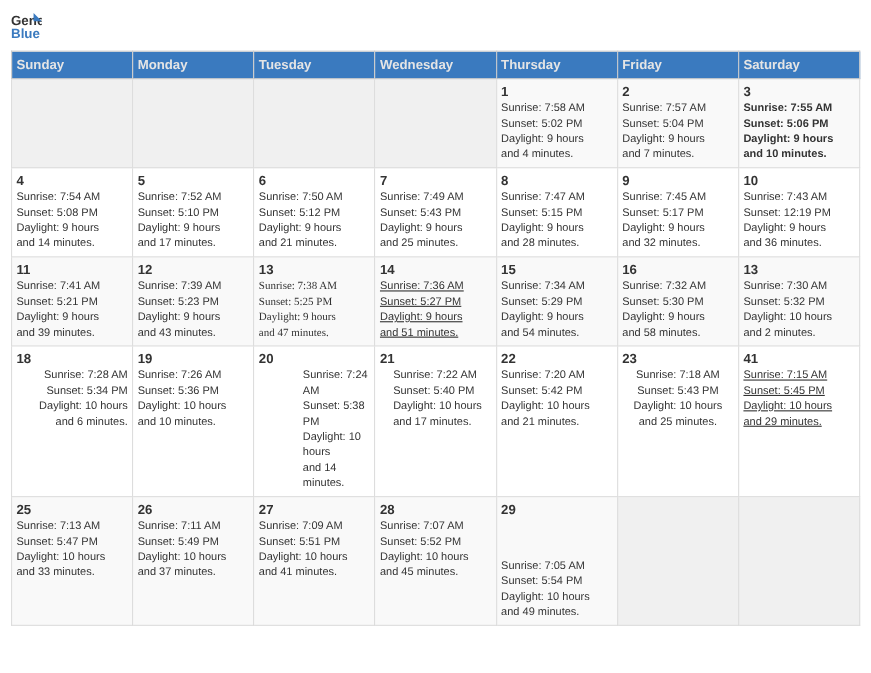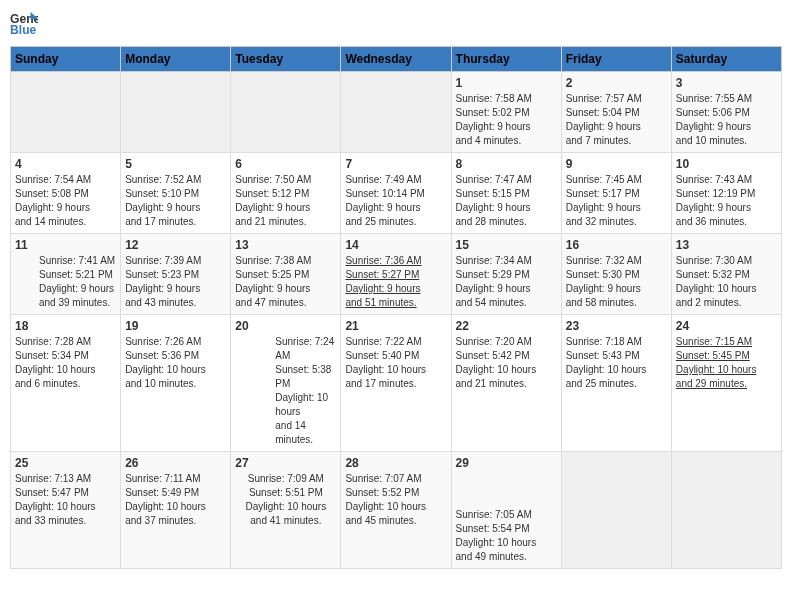--- a/index.html
+++ b/index.html
@@ -51,21 +51,21 @@
     .location {
       font-size: 15px;
       color: #555;
     }
     table {
       width: 100%;
       border-collapse: collapse;
     }
     thead tr th {
       background-color: #3a7abf;
-      color: #000000;
+      color: #e5e5e5;
       font-size: 12px;
       font-weight: bold;
       padding: 5px 4px;
       text-align: left;
       border: 1px solid #ccc;
     }
     tbody tr td {
       vertical-align: top;
       border: 1px solid #ddd;
       padding: 4px 4px 4px 4px;
@@ -141,21 +141,21 @@
         </td>
         <td>
           <span class="day-number">2</span>
           <div class="day-info" style="white-space: pre-line;">Sunrise: 7:57 AM
 Sunset: 5:04 PM
 Daylight: 9 hours
 and 7 minutes.</div>
         </td>
         <td>
           <span class="day-number">3</span>
-          <div class="day-info" style="white-space: pre-line;">Sunrise: 7:55 AM
+          <div class="day-info" style="white-space: pre-line; font-weight: bold;">Sunrise: 7:55 AM
 Sunset: 5:06 PM
 Daylight: 9 hours
 and 10 minutes.</div>
         </td>
       </tr>
       <tr>
         <td>
           <span class="day-number">4</span>
           <div class="day-info" style="white-space: pre-line;">Sunrise: 7:54 AM
 Sunset: 5:08 PM
@@ -172,21 +172,21 @@
         <td>
           <span class="day-number">6</span>
           <div class="day-info" style="white-space: pre-line;">Sunrise: 7:50 AM
 Sunset: 5:12 PM
 Daylight: 9 hours
 and 21 minutes.</div>
         </td>
         <td>
           <span class="day-number">7</span>
           <div class="day-info" style="white-space: pre-line;">Sunrise: 7:49 AM
-Sunset: 10:14 PM
+Sunset: 5:43 PM
 Daylight: 9 hours
 and 25 minutes.</div>
         </td>
         <td>
           <span class="day-number">8</span>
           <div class="day-info" style="white-space: pre-line;">Sunrise: 7:47 AM
 Sunset: 5:15 PM
 Daylight: 9 hours
 and 28 minutes.</div>
         </td>
@@ -201,35 +201,35 @@
           <span class="day-number">10</span>
           <div class="day-info" style="white-space: pre-line;">Sunrise: 7:43 AM
 Sunset: 12:19 PM
 Daylight: 9 hours
 and 36 minutes.</div>
         </td>
       </tr>
       <tr>
         <td>
           <span class="day-number">11</span>
-          <div class="day-info" style="white-space: pre-line; margin-left: 24px;">Sunrise: 7:41 AM
+          <div class="day-info" style="white-space: pre-line;">Sunrise: 7:41 AM
 Sunset: 5:21 PM
 Daylight: 9 hours
 and 39 minutes.</div>
         </td>
         <td>
           <span class="day-number">12</span>
           <div class="day-info" style="white-space: pre-line;">Sunrise: 7:39 AM
 Sunset: 5:23 PM
 Daylight: 9 hours
 and 43 minutes.</div>
         </td>
         <td>
           <span class="day-number">13</span>
-          <div class="day-info" style="white-space: pre-line;">Sunrise: 7:38 AM
+          <div class="day-info" style="white-space: pre-line; font-family: Liberation Serif, serif;">Sunrise: 7:38 AM
 Sunset: 5:25 PM
 Daylight: 9 hours
 and 47 minutes.</div>
         </td>
         <td>
           <span class="day-number">14</span>
           <div class="day-info" style="white-space: pre-line; text-decoration: underline;">Sunrise: 7:36 AM
 Sunset: 5:27 PM
 Daylight: 9 hours
 and 51 minutes.</div>
@@ -252,62 +252,62 @@
           <span class="day-number">13</span>
           <div class="day-info" style="white-space: pre-line;">Sunrise: 7:30 AM
 Sunset: 5:32 PM
 Daylight: 10 hours
 and 2 minutes.</div>
         </td>
       </tr>
       <tr>
         <td>
           <span class="day-number">18</span>
-          <div class="day-info" style="white-space: pre-line;">Sunrise: 7:28 AM
+          <div class="day-info" style="white-space: pre-line; text-align: right;">Sunrise: 7:28 AM
 Sunset: 5:34 PM
 Daylight: 10 hours
 and 6 minutes.</div>
         </td>
         <td>
           <span class="day-number">19</span>
           <div class="day-info" style="white-space: pre-line;">Sunrise: 7:26 AM
 Sunset: 5:36 PM
 Daylight: 10 hours
 and 10 minutes.</div>
         </td>
         <td>
           <span class="day-number">20</span>
           <div class="day-info" style="white-space: pre-line; margin-left: 40px;">Sunrise: 7:24 AM
 Sunset: 5:38 PM
 Daylight: 10 hours
 and 14 minutes.</div>
         </td>
         <td>
           <span class="day-number">21</span>
-          <div class="day-info" style="white-space: pre-line;">Sunrise: 7:22 AM
+          <div class="day-info" style="white-space: pre-line; margin-left: 12px;">Sunrise: 7:22 AM
 Sunset: 5:40 PM
 Daylight: 10 hours
 and 17 minutes.</div>
         </td>
         <td>
           <span class="day-number">22</span>
           <div class="day-info" style="white-space: pre-line;">Sunrise: 7:20 AM
 Sunset: 5:42 PM
 Daylight: 10 hours
 and 21 minutes.</div>
         </td>
         <td>
           <span class="day-number">23</span>
-          <div class="day-info" style="white-space: pre-line;">Sunrise: 7:18 AM
+          <div class="day-info" style="white-space: pre-line; text-align: center;">Sunrise: 7:18 AM
 Sunset: 5:43 PM
 Daylight: 10 hours
 and 25 minutes.</div>
         </td>
         <td>
-          <span class="day-number">24</span>
+          <span class="day-number">41</span>
           <div class="day-info" style="white-space: pre-line; text-decoration: underline;">Sunrise: 7:15 AM
 Sunset: 5:45 PM
 Daylight: 10 hours
 and 29 minutes.</div>
         </td>
       </tr>
       <tr>
         <td>
           <span class="day-number">25</span>
           <div class="day-info" style="white-space: pre-line;">Sunrise: 7:13 AM
@@ -317,21 +317,21 @@
         </td>
         <td>
           <span class="day-number">26</span>
           <div class="day-info" style="white-space: pre-line;">Sunrise: 7:11 AM
 Sunset: 5:49 PM
 Daylight: 10 hours
 and 37 minutes.</div>
         </td>
         <td>
           <span class="day-number">27</span>
-          <div class="day-info" style="white-space: pre-line; text-align: center;">Sunrise: 7:09 AM
+          <div class="day-info" style="white-space: pre-line;">Sunrise: 7:09 AM
 Sunset: 5:51 PM
 Daylight: 10 hours
 and 41 minutes.</div>
         </td>
         <td>
           <span class="day-number">28</span>
           <div class="day-info" style="white-space: pre-line;">Sunrise: 7:07 AM
 Sunset: 5:52 PM
 Daylight: 10 hours
 and 45 minutes.</div>

